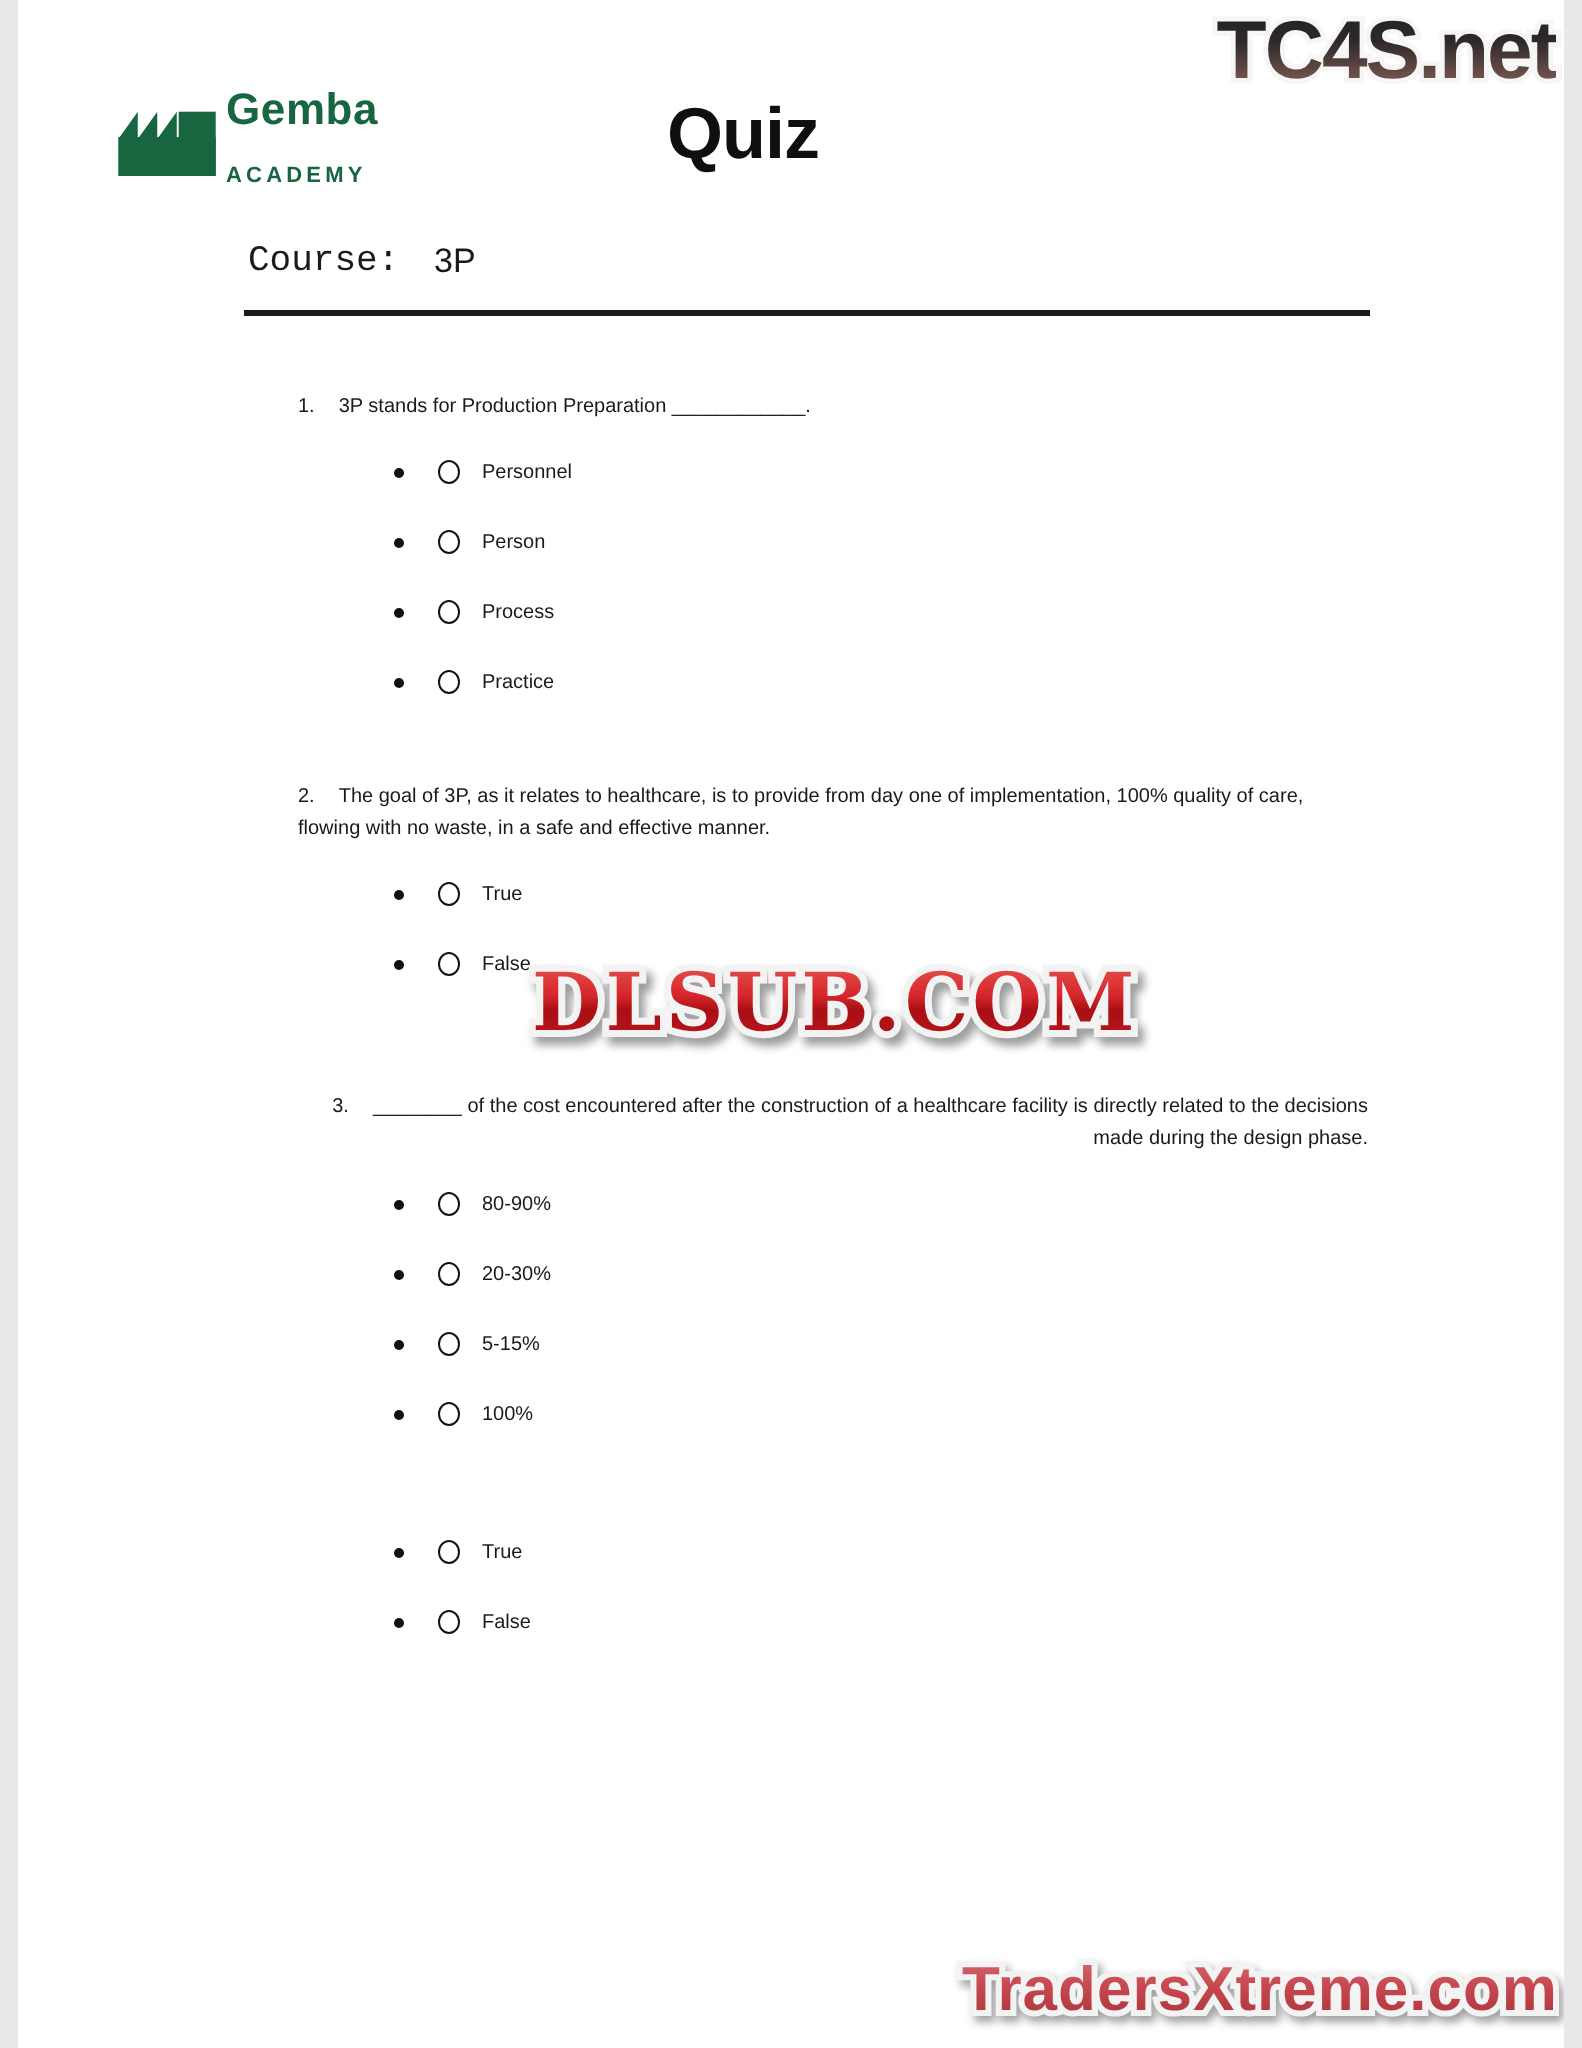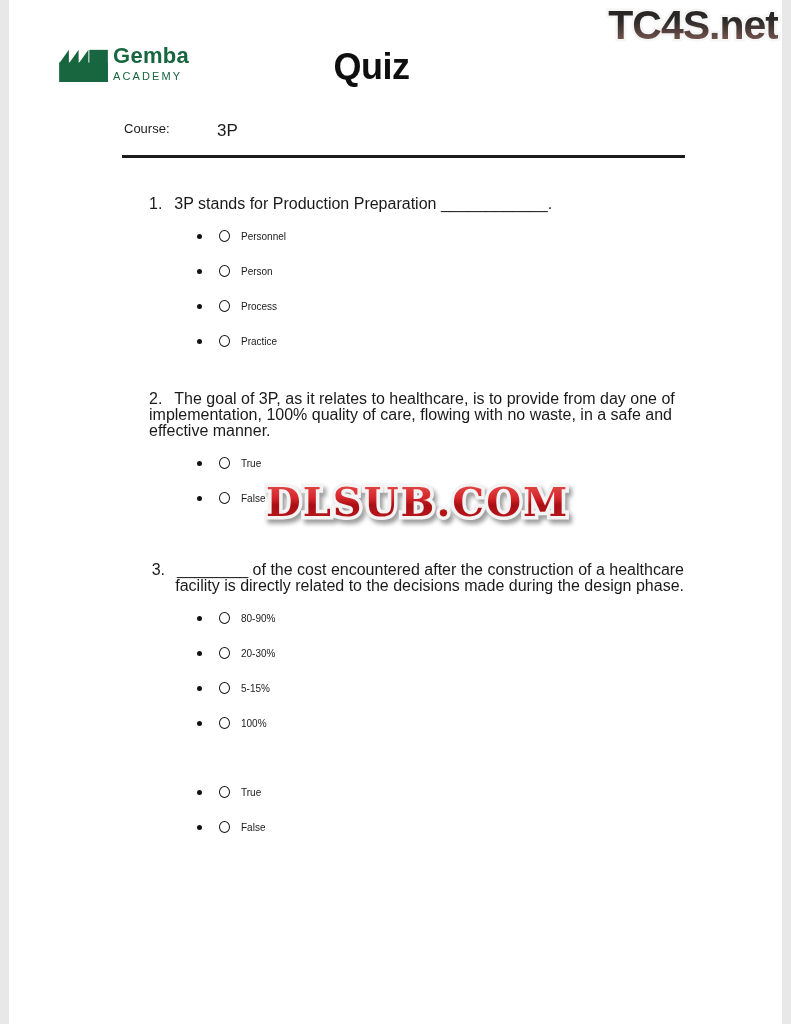--- a/index.html
+++ b/index.html
@@ -8,21 +8,21 @@
     position:relative; width:773px; height:1024px; margin:0 auto;
     background:#ffffff; overflow:hidden;
     font-family:"Liberation Sans", sans-serif; color:#1a1a1a;
   }
 
   
   .logo { position:absolute; left:50px; top:44px; display:flex; align-items:center; }
   .logo svg { width:49px; height:38px; display:block; }
   .logo-text { display:flex; flex-direction:column; margin-left:5px; line-height:1; }
   .logo-brand { font-size:22px; font-weight:bold; color:#17663f; letter-spacing:0.3px; }
-  .logo-sub   { font-size:11px; font-weight:normal; color:#17663f; letter-spacing:2.1px; margin-top:4px; }
+  .logo-sub   { font-size:11px; font-weight:bold; color:#17663f; letter-spacing:2.1px; margin-top:17px; }
 
   .title {
     position:absolute; left:0; top:46px; width:100%; text-align:center;
     transform:translateX(-24px);
     font-size:36px; font-weight:bold; color:#0f0f0f; letter-spacing:-0.5px;
   }
 
   
   .wm { pointer-events:none; white-space:nowrap; }
   .wm .wm-outline {
@@ -66,29 +66,29 @@
   .wm-traders .wm-outline { -webkit-text-stroke:6px #f3f3f3; color:#f3f3f3; }
   .wm-traders .wm-fill { color:#bf4046; }
   @supports (-webkit-background-clip: text) {
     .wm-traders .wm-fill {
       background:linear-gradient(#d76d72 0%, #c74850 45%, #a93338 100%);
       -webkit-background-clip:text; background-clip:text; color:transparent;
     }
   }
 
   
-  .course-label { position:absolute; left:115px; top:121px; font-size:13px; }
+  .course-label { position:absolute; left:115px; top:121px; font-size:18px;font-family:Liberation Mono, monospace; }
   .course-value { position:absolute; left:208px; top:121px; font-size:17px; }
   .rule { position:absolute; left:113px; top:155px; width:563px; height:2.5px; background:#1c1c1c; }
 
   
   .questions { position:absolute; left:140px; top:196px; width:535px; }
   .question + .question { margin-top:42px; }
   .question.q3, .question.q4 { margin-top:56px;text-align:right; }
-  .q-text { font-size:16px; line-height:16px; }
+  .q-text { font-size:10px; line-height:16px; }
   .q-num { margin-right:12px; }
   .options { margin-top:-3px; }
   .option { display:flex; align-items:center; height:16px; margin-left:48px; margin-top:19px; }
   .bullet { width:5px; height:5px; background:#111; border-radius:50%; flex:0 0 auto; }
   .radio  { width:11px; height:12px; border:1.6px solid #141414; border-radius:50%;
             margin-left:17px; flex:0 0 auto; background:#fff; }
   .opt-label { margin-left:11px; font-size:10px; }
 </style>
 </head>
 <body>
@@ -203,14 +203,17 @@
         </div>
       </div>
     </div>
 
   </section>
 
   <div class="wm wm-dlsub">
     <span class="wm-outline" aria-hidden="true">DLSUB.COM</span><span class="wm-fill">DLSUB.COM</span>
   </div>
 
+  <div class="wm wm-traders">
+    <span class="wm-outline" aria-hidden="true">TradersXtreme.com</span><span class="wm-fill">TradersXtreme.com</span>
+  </div>
 
 </div>
 
 </body></html>

